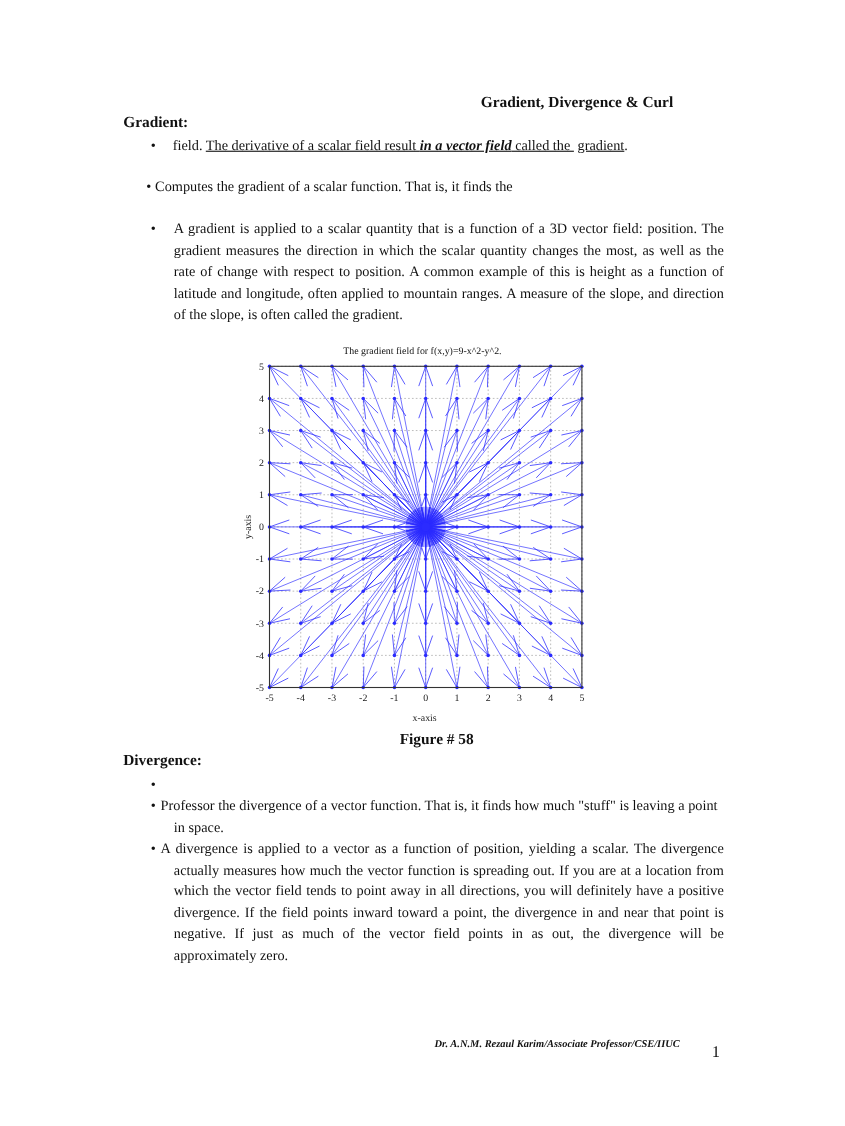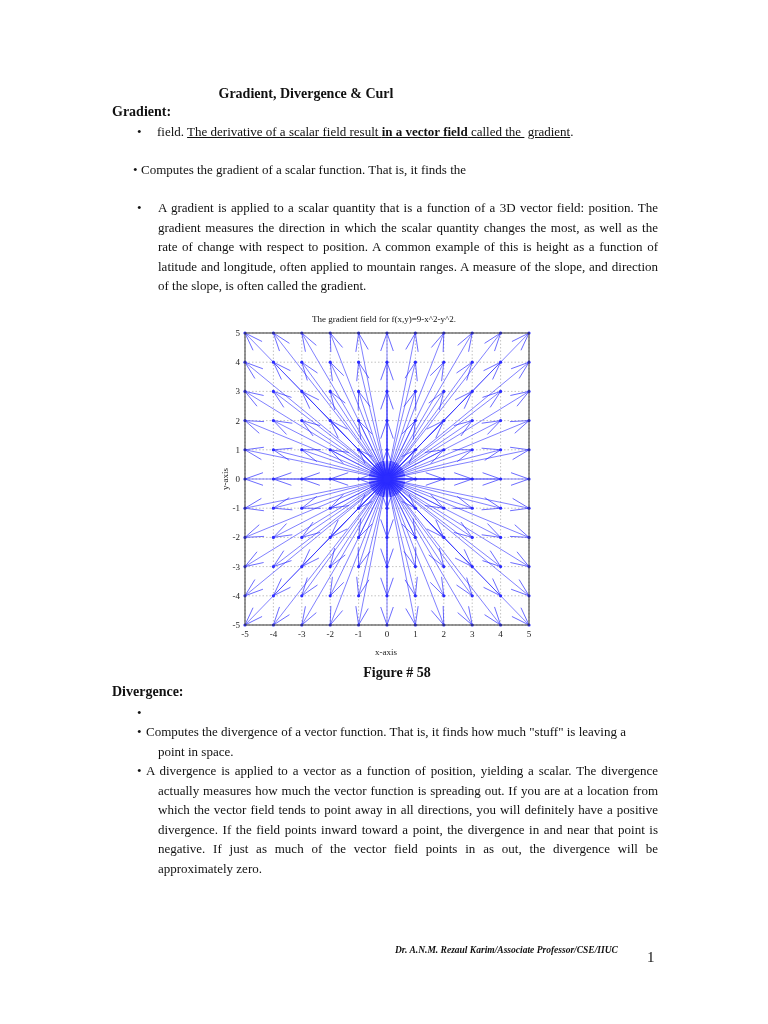--- a/index.html
+++ b/index.html
@@ -1,26 +1,26 @@
 <!DOCTYPE html>
 <html><head>
 <meta charset="utf-8">
 <style>
   html, body { margin: 0; padding: 0; background: #ffffff; }
   body { width: 768px; height: 1024px; position: relative; overflow: hidden;
          font-family: "Liberation Serif", "DejaVu Serif", serif; color: #111; }
   .page { position: absolute; left: 0; top: 0; width: 768px; height: 1024px; }
-  .title { position: absolute; top: 86px; left: 0; width: 612px; text-align: center;
+  .title { position: absolute; top: 86px; left: 0; width: 612px; text-align: right;
            font-weight: bold; font-size: 14px; }
   .section-head { position: absolute; left: 112px; font-weight: bold; font-size: 14px; text-align: right; }
   .bullet { position: absolute; font-size: 13px; line-height: 19.5px; }
   .bullet .dot { position: absolute; left: -9px; top: 0; }
   .just { text-align: justify; text-align-last: left; }
   .u { text-decoration: underline; text-align: right; }
-  .b { font-weight: bold; }
+  .b { font-weight: bold; font-style: italic; }
   .fig-title { position: absolute; top: 314px; left: 0; width: 768px; text-align: center;
                font-size: 9px; }
   .plot { position: absolute; left: 0; top: 0; }
   .figure-caption { position: absolute; top: 665px; left: 0; width: 768px; text-align: center;
                     font-weight: bold; font-size: 14px; padding-left: 13px; }
   .footer { position: absolute; top: 945px; left: 395px; font-size: 9.5px; font-style: italic;
             font-weight: bold; text-align: right; }
   .pagenum { position: absolute; top: 949px; left: 647px; font-size: 15px; }
   .tick { font-family: "Liberation Serif", serif; font-size: 9px; fill: #222; }
 </style>
@@ -833,21 +833,21 @@
   <div class="figure-caption">Figure # 58</div>
 
   <div class="section-head" style="top:684px;">Divergence:</div>
 
   <div class="bullet" style="top:703px; left:146px; width:520px;">
     <span class="dot">•</span>
   </div>
 
   <div class="bullet" style="top:722px; left:146px; width:508px;">
     <span class="dot">•</span>
-    <span style="display:block; padding-left:12px; text-indent:-12px;">Computes the divergence of a vector function. That is, it finds how much "stuff"  is leaving a point in space.</span>
+    <span style="display:block; padding-left:12px; text-indent:-12px;">Professor the divergence of a vector function. That is, it finds how much "stuff"  is leaving a point in space.</span>
   </div>
 
   <div class="bullet" style="top:761px; left:146px; width:512px;">
     <span class="dot">•</span>
     <span class="just" style="display:block; padding-left:12px; text-indent:-12px;">A divergence is applied to a vector as a function of position, yielding a scalar.  The divergence actually measures how much the vector function is spreading out.  If you are at a location from which the vector field tends to point away in all directions, you will definitely have a positive divergence. If the field points inward toward a point, the divergence in and near that point is negative. If just as much of the vector field points in as out, the divergence will be approximately zero.</span>
   </div>
 
   <div class="footer">Dr. A.N.M. Rezaul Karim/Associate Professor/CSE/IIUC</div>
   <div class="pagenum">1</div>
 </div>

